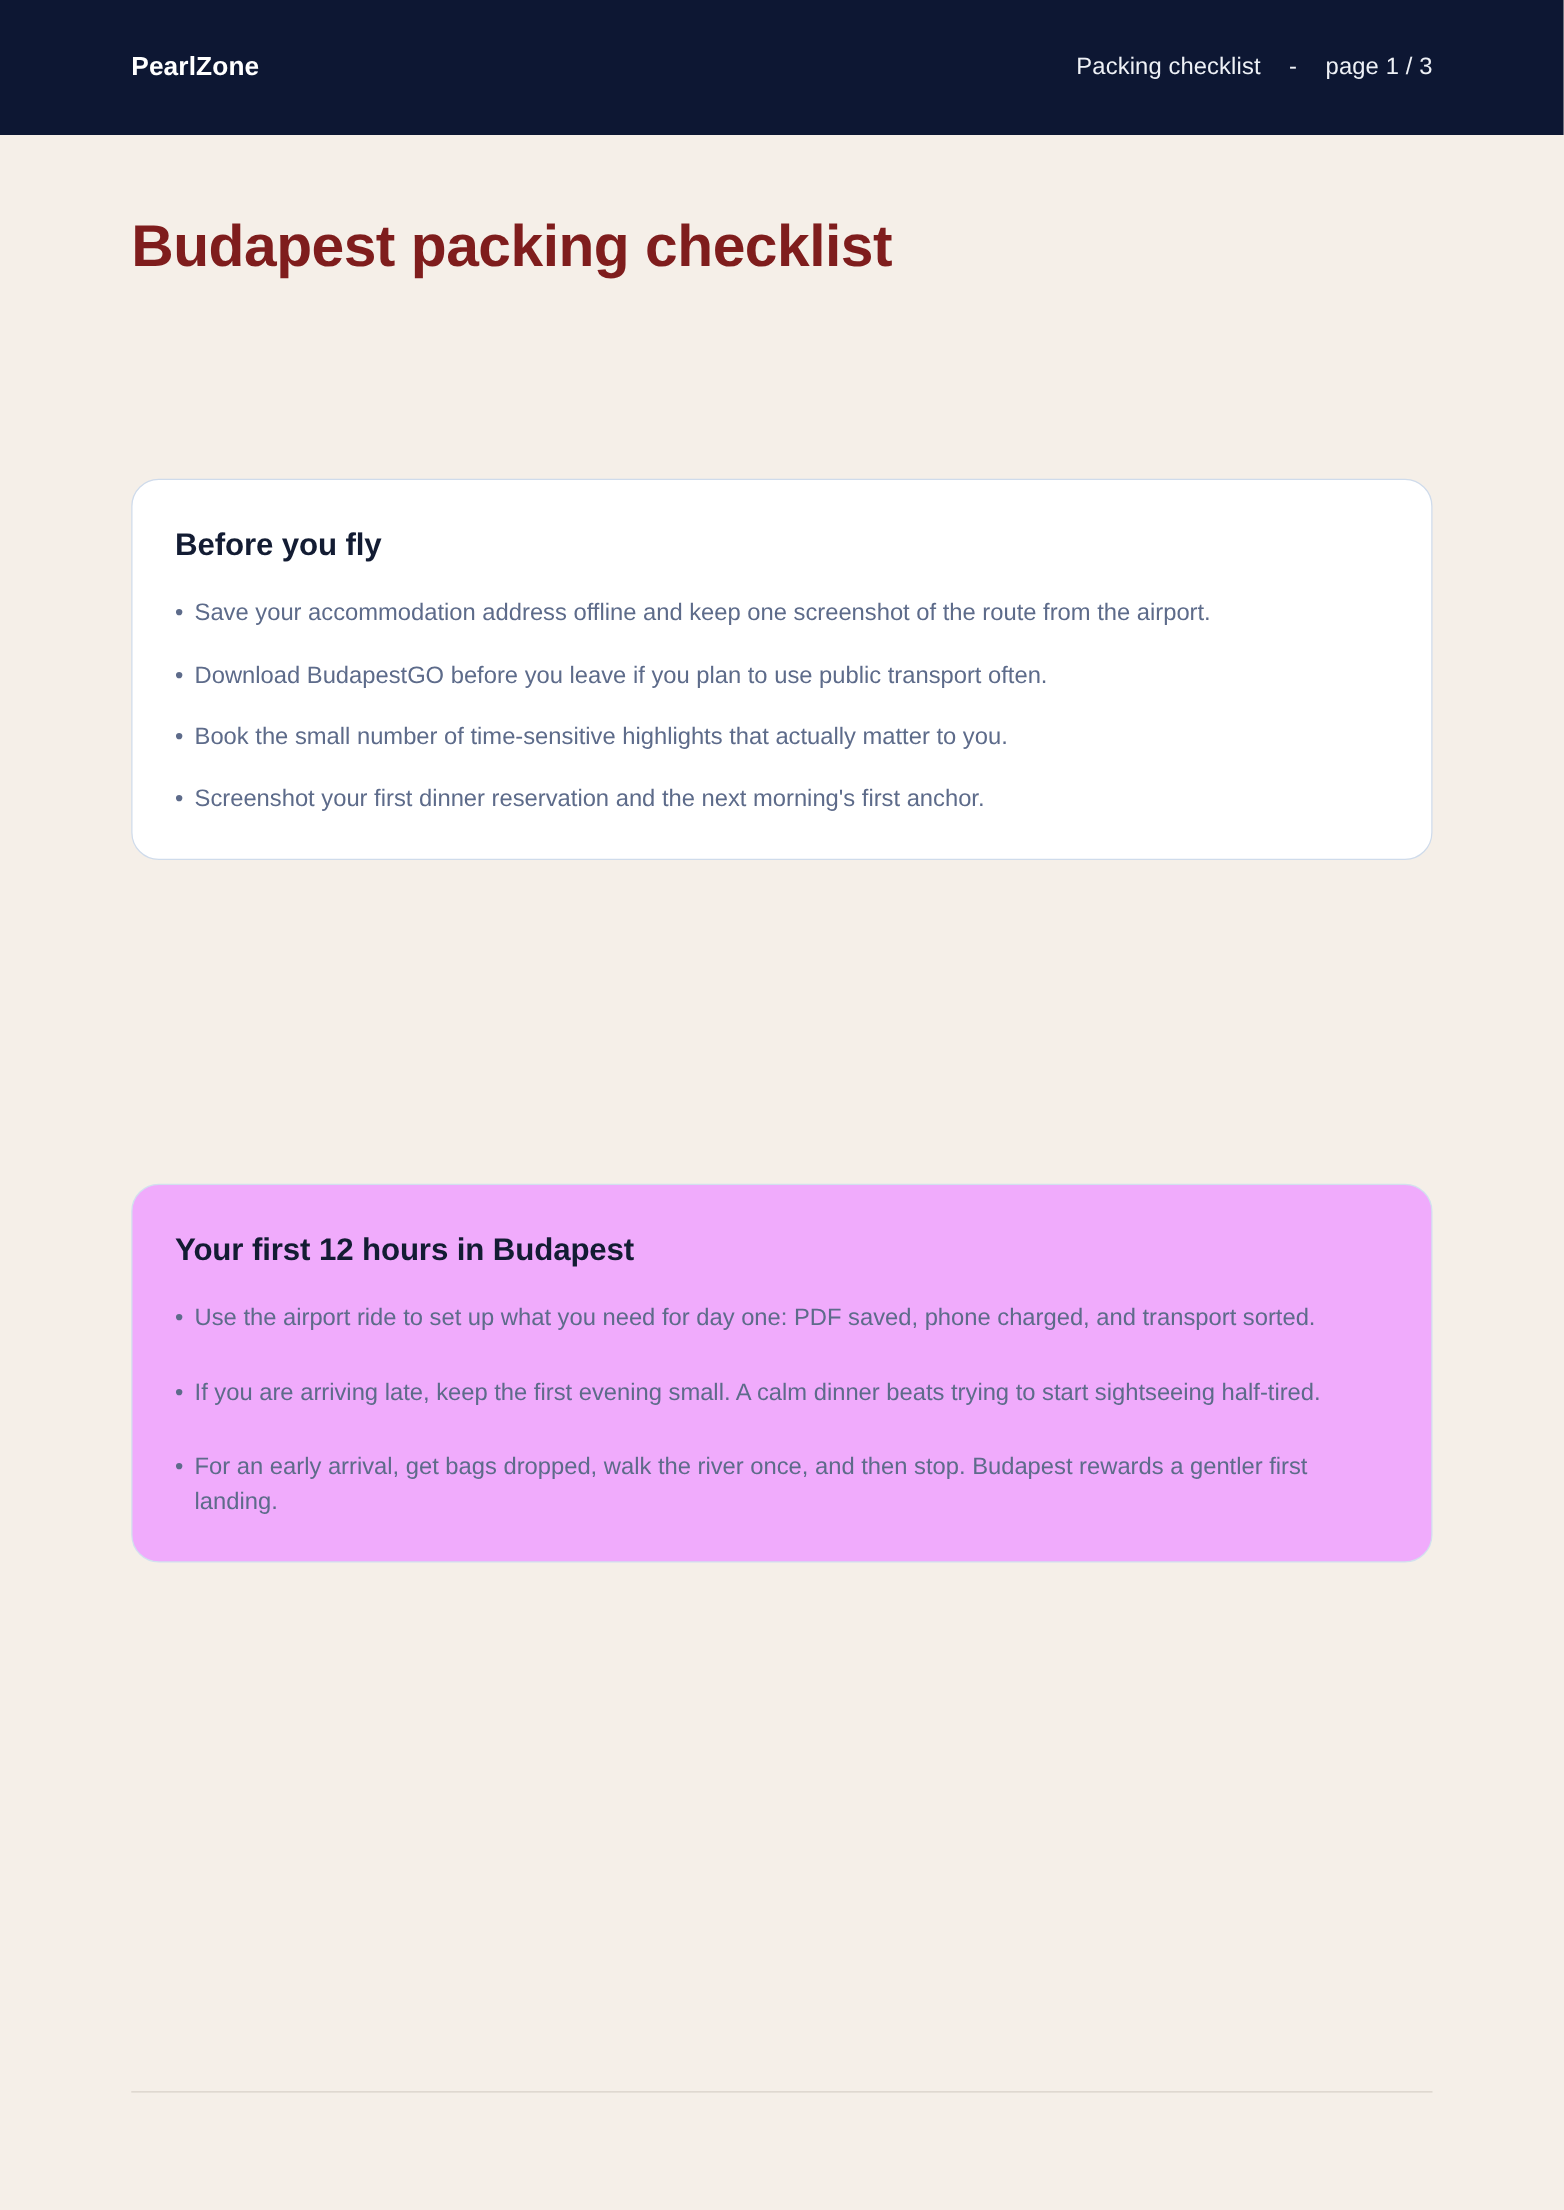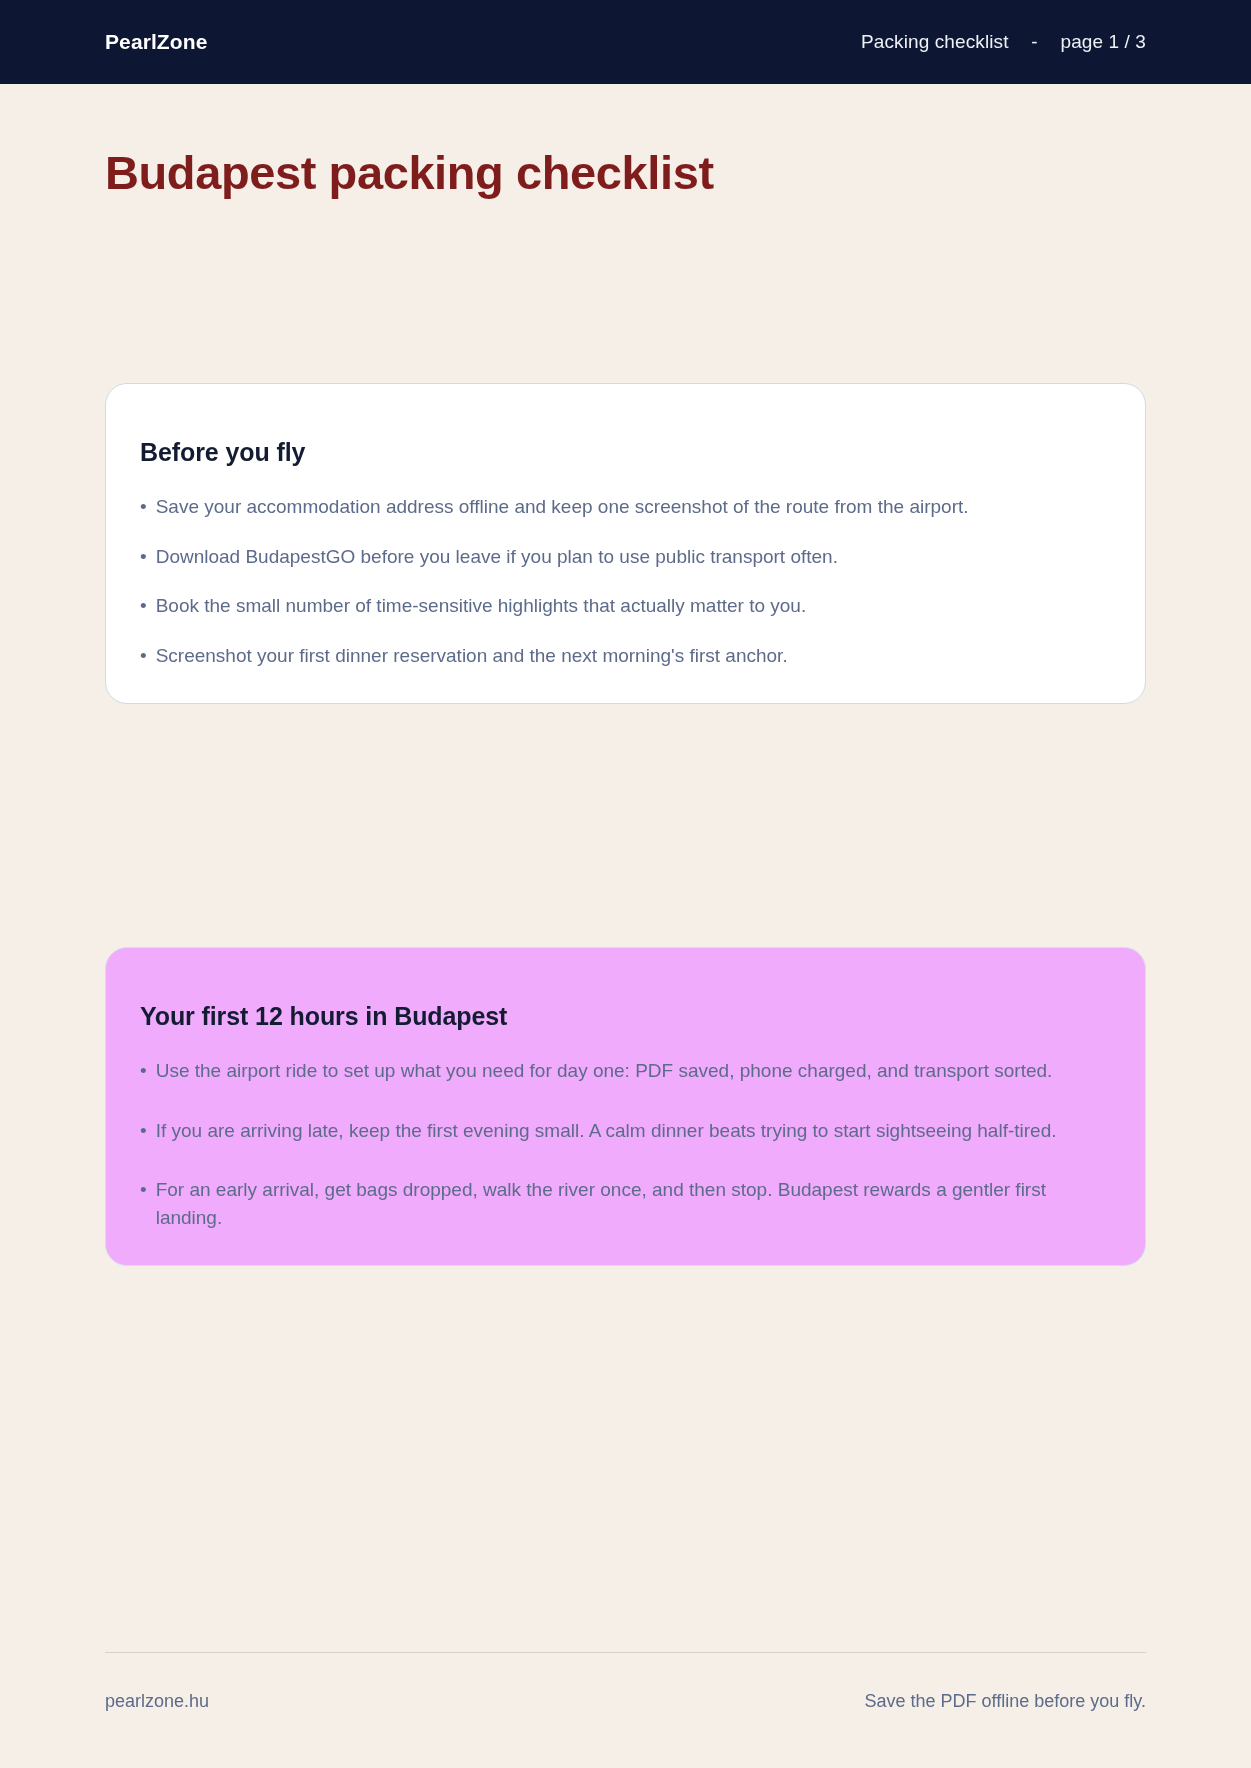--- a/index.html
+++ b/index.html
@@ -18,21 +18,21 @@
   .page {
     position: relative;
     width: 1251px;
     height: 1768px;
     background: #f5efe8;
     overflow: hidden;
   }
 
   
   .topbar {
-    height: 84px;
+    height: 108px;
     background: #0d1733;
     display: flex;
     align-items: center;
     justify-content: space-between;
     padding: 8px 105px;
   }
 
   .brand {
     color: #ffffff;
     font-size: 21px;
@@ -70,21 +70,21 @@
     font-size: 23px;
     color: #5d6b8a;
     line-height: 1.4;
   }
 
   
   .card {
     margin-top: 0;
     border-radius: 22px;
     border: 1px solid #cfdbeb;
-    padding: 54px 34px 34px 34px;
+    padding: 38px 34px 34px 34px;
   }
 
   .card-white {
     background: #ffffff;
     position: absolute;
     left: 105px;
     right: 105px;
     top: 383px;
   }
 
@@ -211,19 +211,15 @@
       </li>
       <li class="bullet">
         <span class="bullet-dot">•</span>
         <span class="bullet-text">For an early arrival, get bags dropped, walk the river once, and then stop. Budapest rewards a gentler first landing.</span>
       </li>
     </ul>
   </section>
 
   <footer class="footer">
     <div class="footer-rule"></div>
-    <div class="footer-row">
-      <span class="footer-left">pearlzone.hu</span>
-      <span class="footer-right">Save the PDF offline before you fly.</span>
-    </div>
   </footer>
 
 </div>
 
 </body></html>

